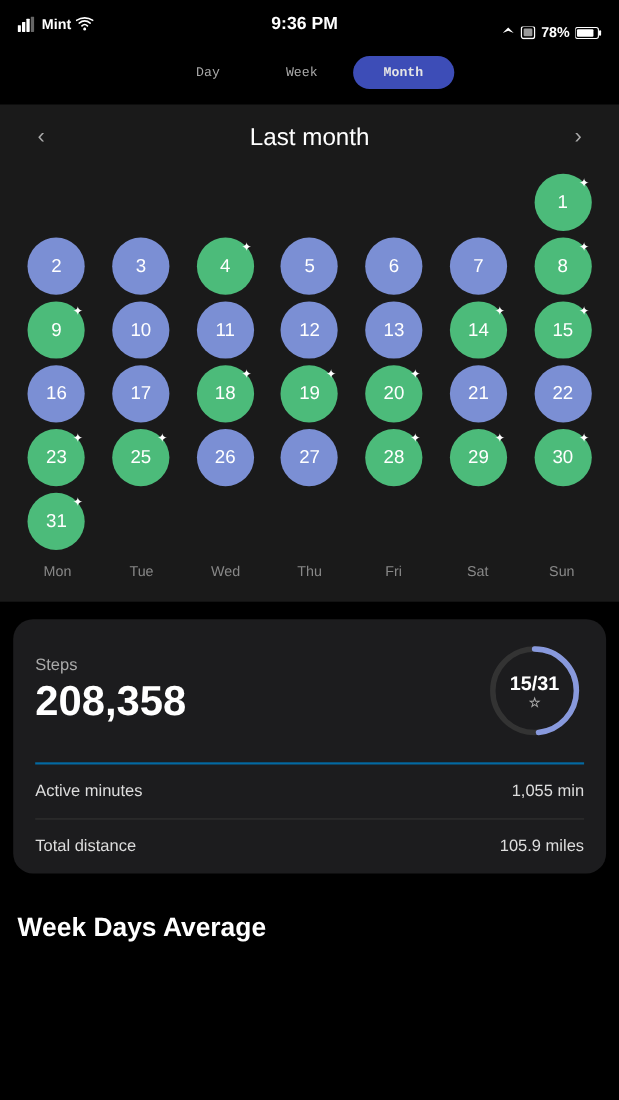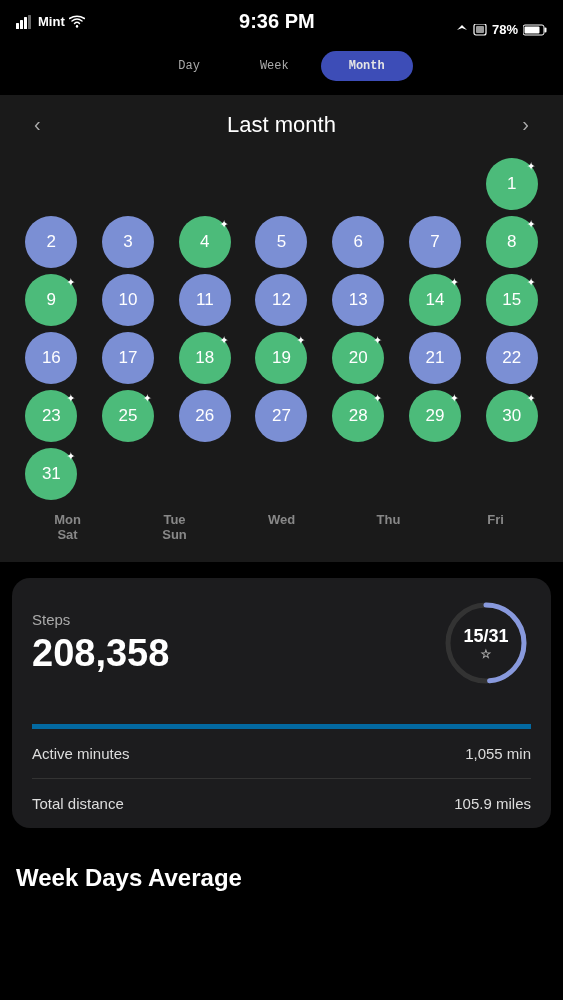--- a/index.html
+++ b/index.html
@@ -16,21 +16,21 @@
     
     .status-bar {
       display: flex;
       justify-content: space-between;
       align-items: center;
       padding: 6px 16px 4px;
       font-size: 13px;
       font-weight: 600;
     }
     .status-left { display: flex; align-items: center; gap: 4px; }
-    .status-center { font-size: 20px; font-weight: 600; margin-left: 13px; }
+    .status-center { font-size: 16px; font-weight: 600; margin-left: 13px; }
     .status-right { display: flex; align-items: center; gap: 5px; font-size: 13px; margin-top: 16px; }
 
     
     .tab-bar {
       display: flex;
       justify-content: center;
       gap: 4px;
       padding: 10px 20px 14px;
     }
     .tab-item {
@@ -104,44 +104,43 @@
       position: absolute;
       top: 2px;
       right: 2px;
       font-size: 11px;
       color: #fff;
     }
 
     
     .day-labels {
       display: grid;
-      grid-template-columns: repeat(5, 1fr);
+      grid-template-columns: repeat(7, 1fr);
       padding: 12px 4px 0;
-      font-weight: bold;
     }
     .day-label {
       text-align: center;
       font-size: 13px;
       color: #888;
     }
 
     
     .stats-card {
       margin: 16px 12px;
       background: #1c1c1e;
       border-radius: 18px;
       padding: 20px 20px 0;
       overflow: hidden;
     }
     .steps-row {
       display: flex;
       justify-content: space-between;
       align-items: center;
-      padding-bottom: 36px;
-      border-bottom: 5px solid #0369a1;
+      padding-bottom: 20px;
+      border-bottom: 2px solid #0369a1;
     }
     .steps-label {
       font-size: 15px;
       color: #aaa;
       margin-bottom: 4px;
     }
     .steps-value {
       font-size: 38px;
       font-weight: 700;
       color: #fff;

